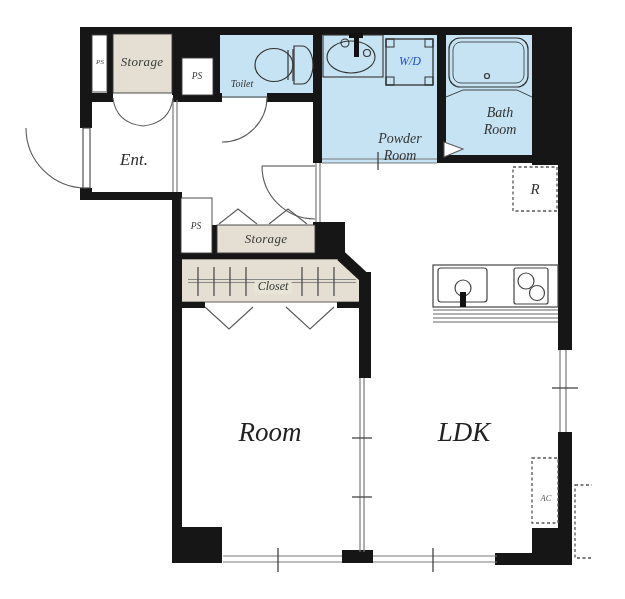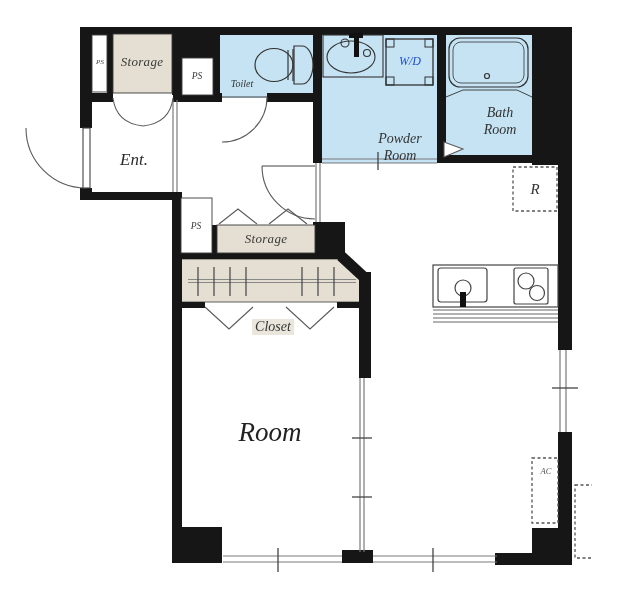--- a/index.html
+++ b/index.html
@@ -6,21 +6,21 @@
   #stage{position:relative;width:592px;height:599px;background:#ffffff;overflow:hidden;
          font-family:"Liberation Serif","DejaVu Serif",serif;}
   #plan-svg{position:absolute;left:0;top:0;}
   .lbl{position:absolute;transform:translate(-50%,-50%);font-style:italic;color:#2b2b2b;
        white-space:nowrap;text-align:center;line-height:1.15;}
   .lbl-xs{font-size:7px;color:#444;}
   .lbl-sm{font-size:9.5px;color:#3a3a3a;}
   .lbl-md{font-size:13px;color:#3a3a3a;letter-spacing:.3px;}
   .lbl-room-sm{font-size:10px;color:#333;}
   .lbl-two{font-size:14px;color:#333;line-height:17px;}
-  .lbl-closet{font-size:14px;color:#333;background:rgba(232,228,216,.92);padding:0 3px;margin-top:40px;}
+  .lbl-closet{font-size:12px;color:#333;background:rgba(232,228,216,.92);padding:0 3px;}
   .lbl-ent{font-size:17px;color:#2b2b2b;}
   .lbl-big{font-size:27px;color:#222;line-height:32px;}
   .lbl-r{font-size:15px;color:#333;}
   .lbl-ac{font-size:8.5px;color:#555;}
 </style>
 </head>
 <body>
 
 <div id="stage">
 
@@ -197,17 +197,18 @@
     <div>Room</div>
   </div>
   <div class="lbl lbl-ent" style="left:134px;top:160px;">Ent.</div>
   <div class="lbl lbl-sm" style="left:196px;top:226px;">PS</div>
   <div class="lbl lbl-md" style="left:266px;top:239px;">Storage</div>
   <div class="lbl lbl-closet" style="left:273px;top:287px;">Closet</div>
   <div class="lbl lbl-big" style="left:270px;top:432px;">
     <div>Room</div>
   </div>
   <div class="lbl lbl-big" style="left:464px;top:432px;">
+    <div>LDK</div>
   </div>
   <div class="lbl lbl-r" style="left:535px;top:190px;">R</div>
-  <div class="lbl lbl-ac" style="left:546px;top:472px;">AC</div>
+  <div class="lbl lbl-ac" style="left:546px;top:499px;">AC</div>
 
 </div>
 
 </body></html>

